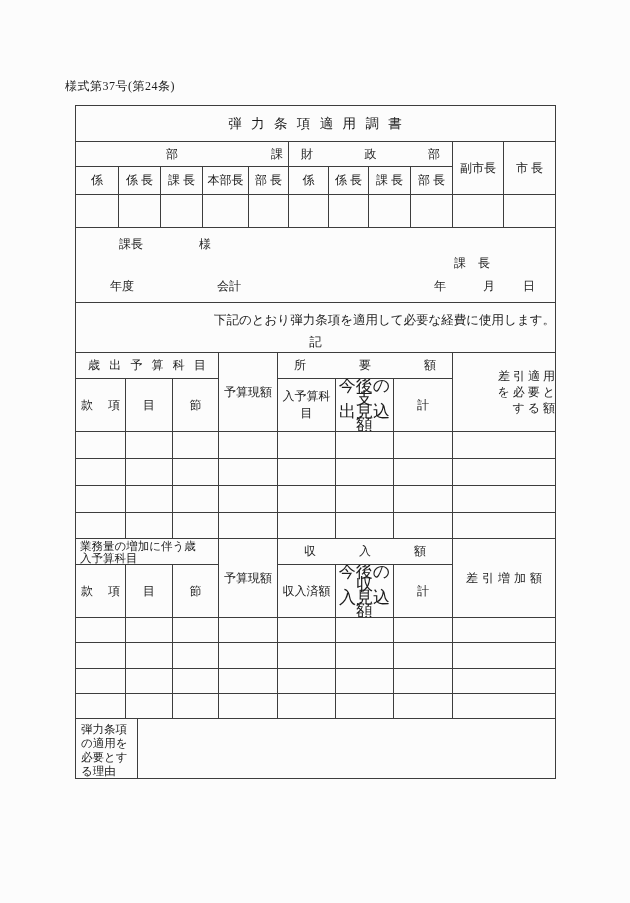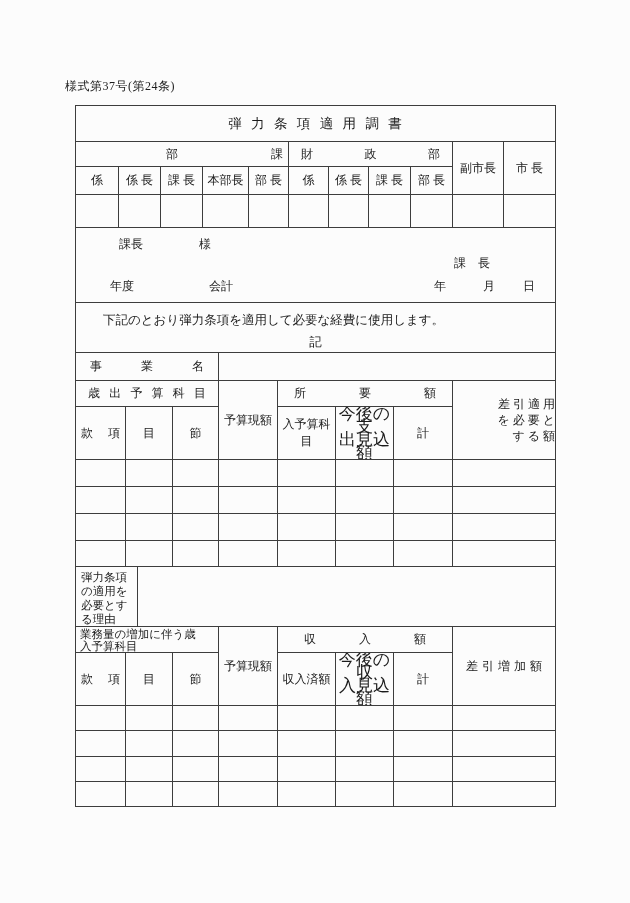--- a/index.html
+++ b/index.html
@@ -25,26 +25,26 @@
   .small2{white-space:pre-line;font-size:17px;line-height:13px;}
   .wrap3{white-space:pre-line;text-align:right;padding-left:7px;font-size:12px;line-height:16px;}
   .reason-label{white-space:pre-line;text-align:left;padding:2px 2px 0 5px;font-size:11.5px;line-height:14px;}
   .rev-subject{white-space:pre-line;text-align:left;padding-left:4px;font-size:11.5px;line-height:12px;}
   .addr{position:relative;height:74px;font-size:12px;text-align:left;}
   .addr span{position:absolute;white-space:nowrap;}
   .a-to{left:43px;top:8px;}
   .a-hon{left:123px;top:8px;}
   .a-from{left:378px;top:27px;}
   .a-year{left:34px;top:50px;}
-  .a-acct{left:133px;top:50px;}
+  .a-acct{left:141px;top:50px;}
   .a-y{left:358px;top:50px;}
   .a-m{left:407px;top:50px;}
   .a-d{left:447px;top:50px;}
   .stmt{text-align:left;font-size:12.5px;}
-  .stmt .body{margin:7px 0 0 27px;}
+  .stmt .body{margin:7px 0 0 27px;text-align:right;}
   .stmt .mark{text-align:center;margin-top:5px;}
 </style>
 </head>
 <body>
 
 <div class="form-number">様式第37号(第24条)</div>
 
 <div class="form-wrap">
 
   <table class="frm first">
@@ -140,32 +140,20 @@
     <tbody>
         <tr class="h50">
       <td class="stmt">
         <div class="body">下記のとおり弾力条項を適用して必要な経費に使用します。</div>
         <div class="mark">記</div>
       </td>
     </tr>
   </tbody>
     </table>
 
-  <table class="frm">
-    <colgroup>
-        <col style="width:143px">
-        <col style="width:337px">
-      </colgroup>
-    <tbody>
-        <tr class="h28">
-      <td class="jst px14">事 業 名</td>
-      <td></td>
-    </tr>
-  </tbody>
-    </table>
 
   <table class="frm">
     <colgroup>
       <col style="width:50px">
         <col style="width:47px">
         <col style="width:46px">
         <col style="width:59px">
       <col style="width:58px">
         <col style="width:58px">
         <col style="width:59px">
@@ -227,36 +215,20 @@
       <td></td>
           <td></td>
       <td></td>
           <td></td>
     </tr>
   </tbody>
     </table>
 
   <table class="frm">
     <colgroup>
-        <col style="width:62px">
-        <col style="width:418px">
-      </colgroup>
-    <tbody>
-        <tr class="h60">
-      <td class="reason-label">弾力条項
-の適用を
-必要とす
-る理由</td>
-      <td></td>
-    </tr>
-  </tbody>
-    </table>
-
-  <table class="frm">
-    <colgroup>
       <col style="width:50px">
         <col style="width:47px">
         <col style="width:46px">
         <col style="width:59px">
       <col style="width:58px">
         <col style="width:58px">
         <col style="width:59px">
         <col style="width:103px">
     </colgroup>
     <tbody>
@@ -312,13 +284,29 @@
       <td></td>
           <td></td>
       <td></td>
           <td></td>
       <td></td>
           <td></td>
     </tr>
   </tbody>
     </table>
 
+  <table class="frm">
+    <colgroup>
+        <col style="width:62px">
+        <col style="width:418px">
+      </colgroup>
+    <tbody>
+        <tr class="h60">
+      <td class="reason-label">弾力条項
+の適用を
+必要とす
+る理由</td>
+      <td></td>
+    </tr>
+  </tbody>
+    </table>
+
 </div>
 
 </body></html>

